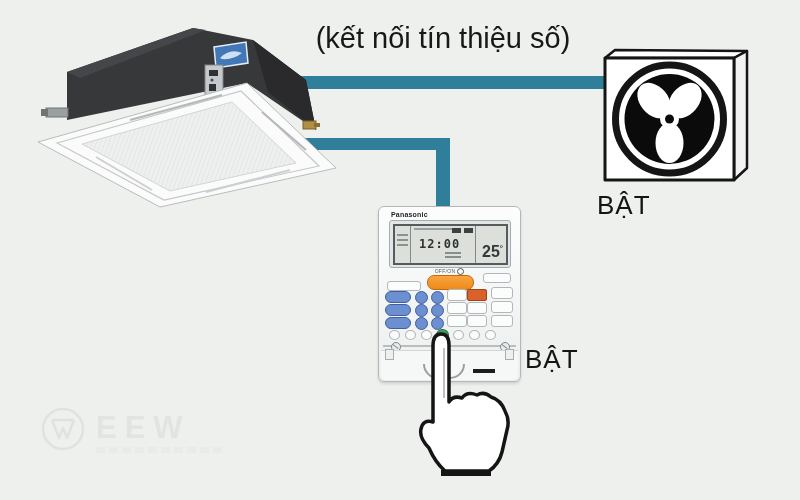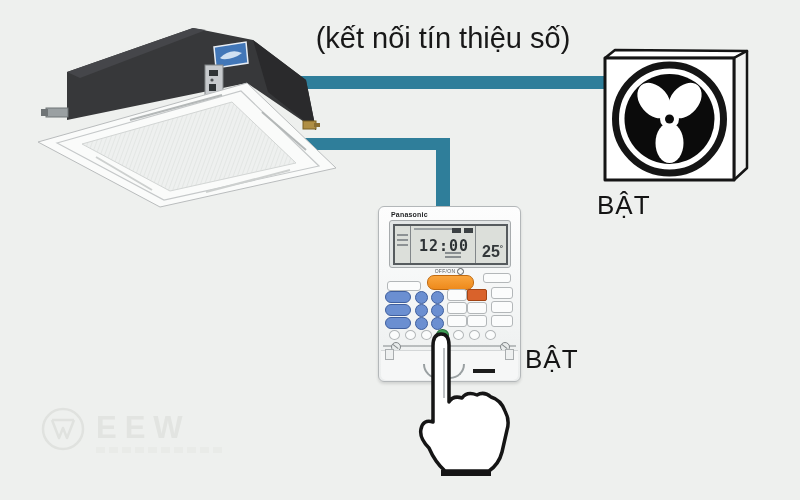--- a/index.html
+++ b/index.html
@@ -30,21 +30,21 @@
     box-shadow:0 2px 3px rgba(0,0,0,.12);
   }
   .remote .brand{position:absolute;left:12px;top:4px;font-size:7px;font-weight:bold;color:#1d1f21;letter-spacing:.2px;}
   .lcd-bezel{position:absolute;left:10px;top:13px;width:120px;height:46px;background:#e3e6e6;border:1px solid #a7abad;border-radius:3px;}
   .lcd-screen{position:absolute;left:3px;top:3px;width:111px;height:37px;border:2px solid #565b5e;background:#dcdfda;display:flex;}
   .lcd-col-left{width:15px;border-right:1px solid #82878a;padding-top:5px;}
   .lcd-col-left i,.lcd-bars i{display:block;height:2px;background:#8d9294;margin:3px 2px 0 2px;}
   .lcd-mid{flex:1;position:relative;border-right:1px solid #82878a;}
   .lcd-topbar{position:absolute;left:3px;top:2px;width:44px;height:2px;background:#9aa0a2;}
   .lcd-seg{position:absolute;width:9px;height:5px;background:#3c4144;}
-  .lcd-time{position:absolute;left:8px;top:11px;font-family:"DejaVu Sans Mono",monospace;font-size:15px;font-weight:bold;color:#2e3336;letter-spacing:1px;}
+  .lcd-time{position:absolute;left:8px;top:11px;font-family:"DejaVu Sans Mono",monospace;font-size:12px;font-weight:bold;color:#2e3336;letter-spacing:1px;}
   .lcd-minibars{position:absolute;left:34px;top:24px;width:16px;height:8px;background:
      repeating-linear-gradient(0deg,#888e90 0 2px,transparent 2px 4px);}
   .lcd-col-right{width:30px;position:relative;}
   .lcd-temp{position:absolute;right:3px;bottom:2px;font-size:16px;font-weight:bold;color:#33383a;}
   .lcd-temp sup{font-size:8px;}
   .offon{position:absolute;left:0;top:61px;width:141px;text-align:center;font-size:5px;color:#55595c;letter-spacing:.3px;}
   .offon .pwr-dot{display:inline-block;width:5px;height:5px;border:1px solid #55595c;border-radius:50%;vertical-align:middle;margin-left:2px;}
   .power-btn{position:absolute;left:48px;top:68px;width:45px;height:13px;border-radius:7px;
     background:linear-gradient(180deg,#f9a53e,#ee8a1c);border:1px solid #c06a10;}
   .pill{position:absolute;background:#fbfcfc;border:1px solid #b3b7b9;border-radius:3px;}

